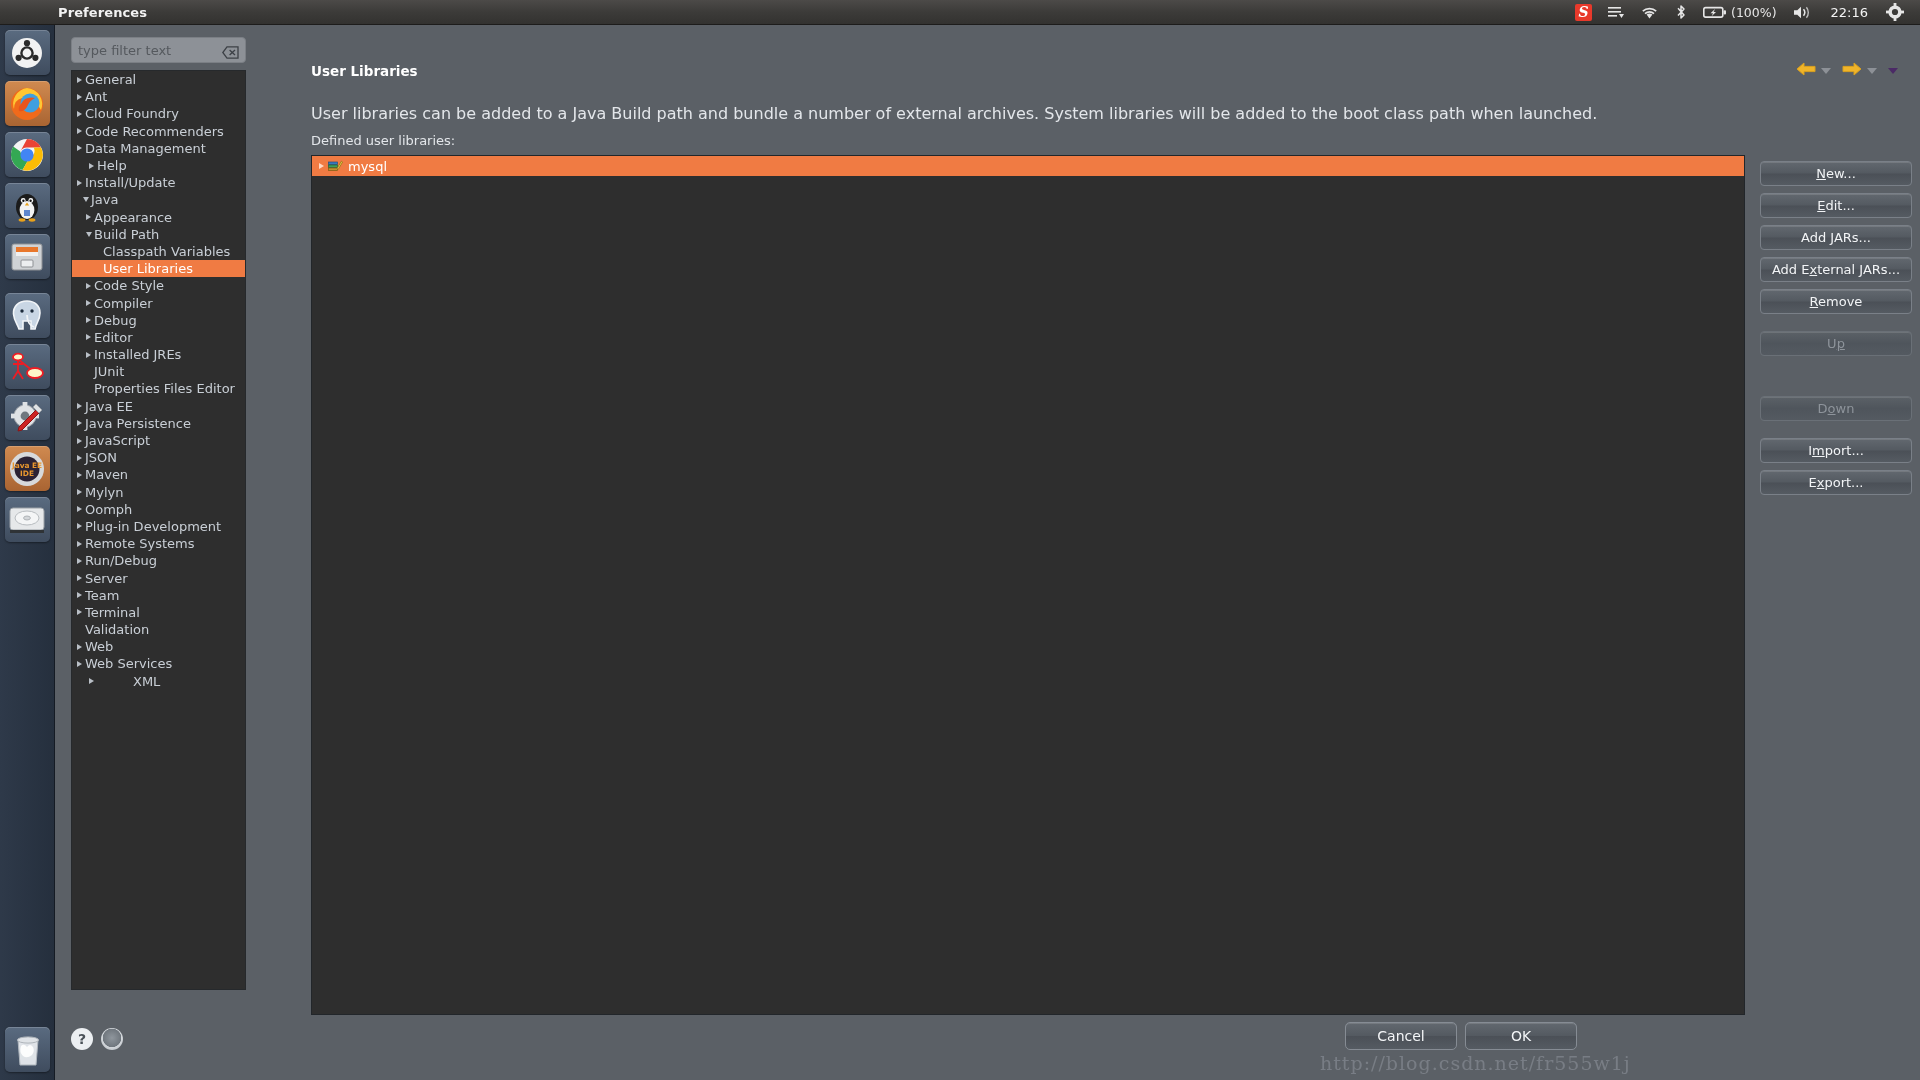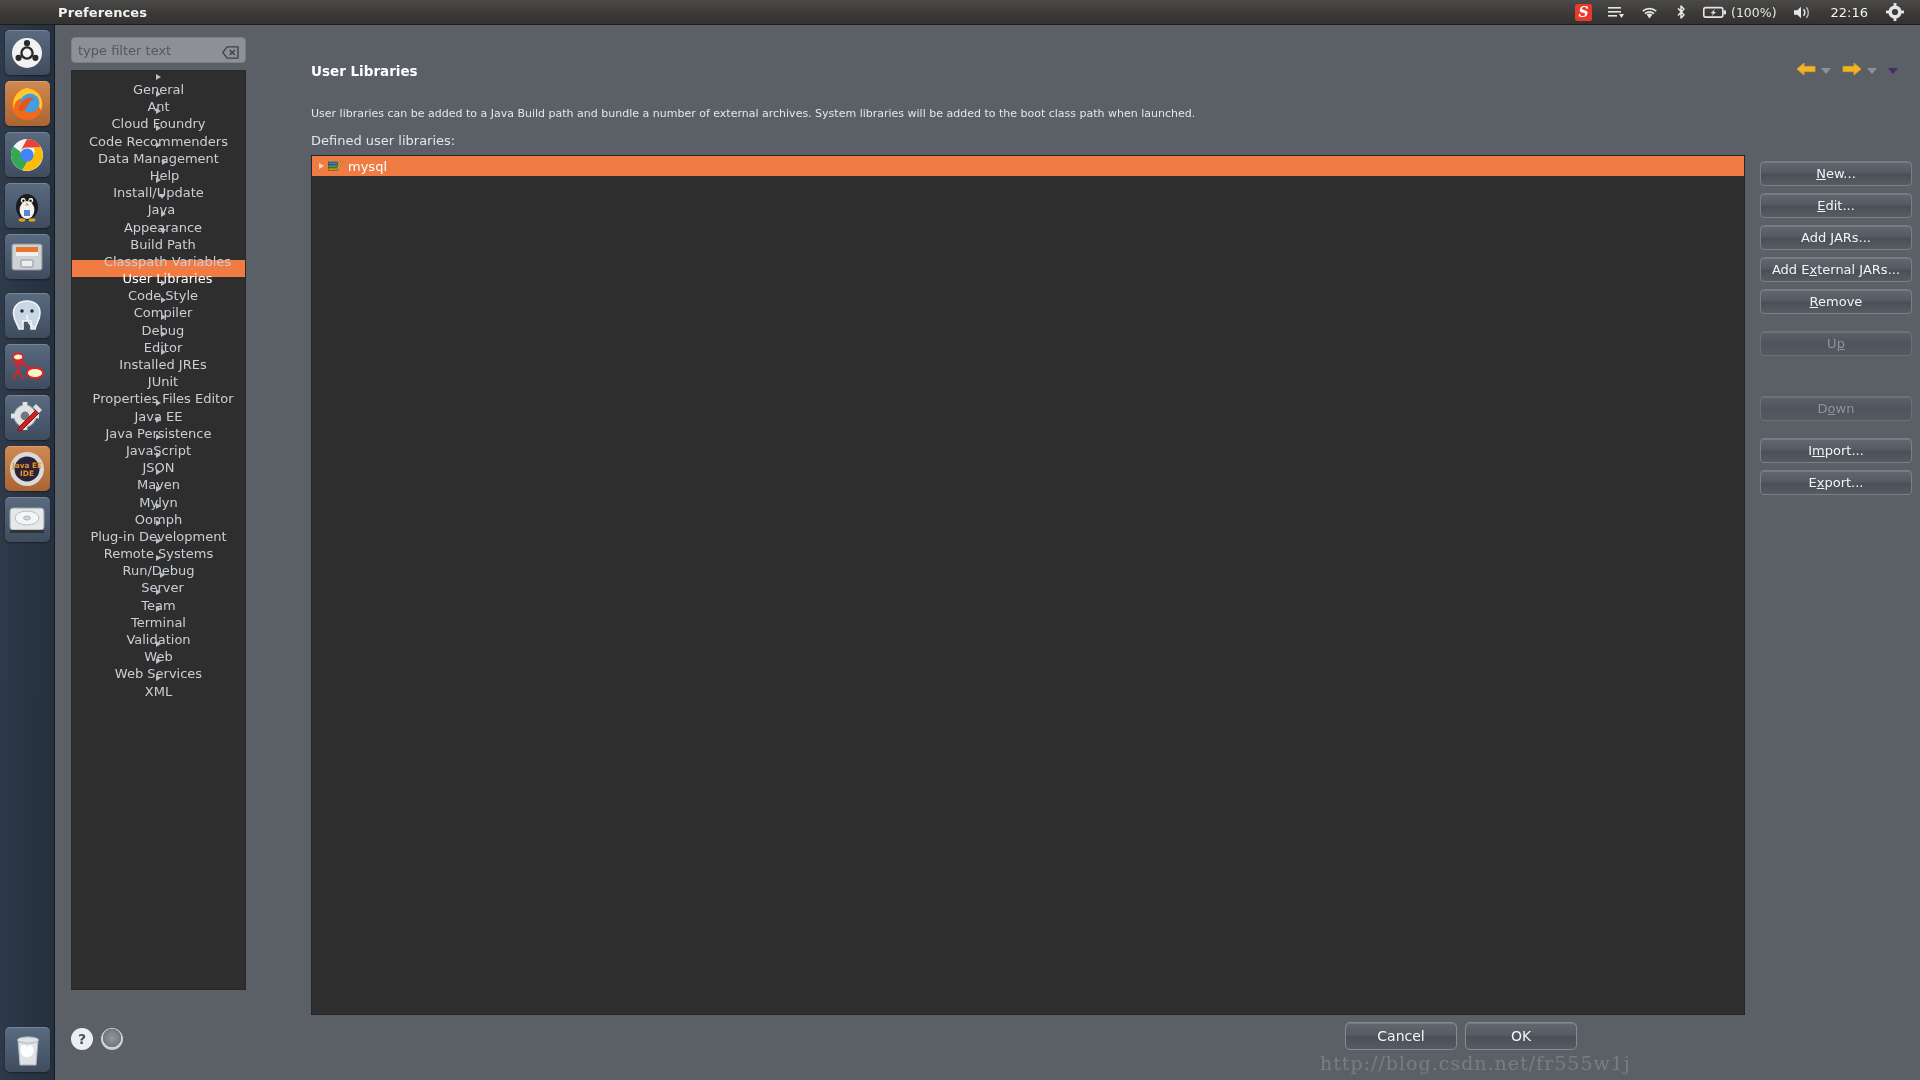--- a/index.html
+++ b/index.html
@@ -57,40 +57,40 @@
   #filter-box { width:175px; height:26px; border-radius:4px;
     background:#8d9197; border:1px solid #7b7f85;
     display:flex; align-items:center; padding:0 6px; }
   #filter-box span.ph { color:#55595e; font-size:13px; flex:1; }
   .clear-ico { width:17px;height:13px; position:relative; }
 
   #tree { position:absolute; left:16px; top:45px; width:175px; height:920px;
     background:#2e2e2e; border:1px solid #26292c; overflow:hidden; }
   .tree-row { height:17.2px; display:flex; align-items:center;
     font-size:13px; color:#c9cfd6; white-space:nowrap; padding-right:2px;
-    font-family:"DejaVu Sans","Liberation Sans",sans-serif;flex-direction:column; }
+    font-family:"DejaVu Sans","Liberation Sans",sans-serif; }
   .tree-row.sel { background:#f07b43; color:#ffffff; }
   .tw { width:11px; flex:0 0 11px; display:flex; align-items:center; justify-content:center; }
   .tw i { display:block; width:0;height:0; }
   .tw.closed i { border-top:3.5px solid transparent;border-bottom:3.5px solid transparent;
     border-left:5px solid #b9bfc6; }
   .tw.open i { border-left:3.5px solid transparent;border-right:3.5px solid transparent;
     border-top:5px solid #b9bfc6; }
 
   
   #content { position:absolute; left:200px; top:8px; right:0; bottom:0; }
   #page-title { color:#ffffff; font-size:13.5px; font-weight:bold;
     position:absolute; left:56px; top:30px; }
   #nav-btns { position:absolute; right:22px; top:28px; display:flex; align-items:center; gap:5px; }
   .navchev { width:0;height:0;border-left:5px solid transparent;border-right:5px solid transparent;
     border-top:6px solid #8d9197; }
   .navchev.dark { border-top-color:#4b2a66; }
 
   #desc { position:absolute; left:56px; top:72px; right:30px;
-    color:#e3e6ea; font-size:11px; line-height:18px; }
+    color:#e3e6ea; font-size:16px; line-height:18px; }
   #sub-label { position:absolute; left:56px; top:100px; color:#e3e6ea; font-size:13px; }
 
   #list-box { position:absolute; left:56px; top:122px; width:1434px; height:860px;
     background:#2e2e2e; border:1px solid #22262a; overflow:hidden; }
   #list-row { height:20px; background:#f07b43; display:flex; align-items:center;
     padding-left:4px; color:#fff; font-size:13px; }
   #list-row .tw.closed i { border-left-color:#ffd9c4; }
   .lib-ico { width:15px; height:13px; position:relative; margin:0 5px 0 1px; }
 
   #side-btns { position:absolute; left:1505px; top:128px; width:152px; }
@@ -487,21 +487,21 @@
               <i></i>
             </span>
             <span>Remote Systems</span>
           </div>
           <div class="tree-row" style="padding-left: 2px;">
             <span class="tw closed">
               <i></i>
             </span>
             <span>Run/Debug</span>
           </div>
-          <div class="tree-row" style="padding-left: 2px; margin-left: 8px;">
+          <div class="tree-row" style="padding-left: 2px;">
             <span class="tw closed">
               <i></i>
             </span>
             <span>Server</span>
           </div>
           <div class="tree-row" style="padding-left: 2px;">
             <span class="tw closed">
               <i></i>
             </span>
             <span>Team</span>
@@ -521,21 +521,21 @@
               <i></i>
             </span>
             <span>Web</span>
           </div>
           <div class="tree-row" style="padding-left: 2px;">
             <span class="tw closed">
               <i></i>
             </span>
             <span>Web Services</span>
           </div>
-          <div class="tree-row" style="padding-left: 2px;">
+          <div class="tree-row" style="padding-left: 14px; gap: 36px;">
             <span class="tw closed">
               <i></i>
             </span>
             <span>XML</span>
           </div>
         </div>
 
       <div id="content">
         <div id="page-title">User Libraries</div>
 

